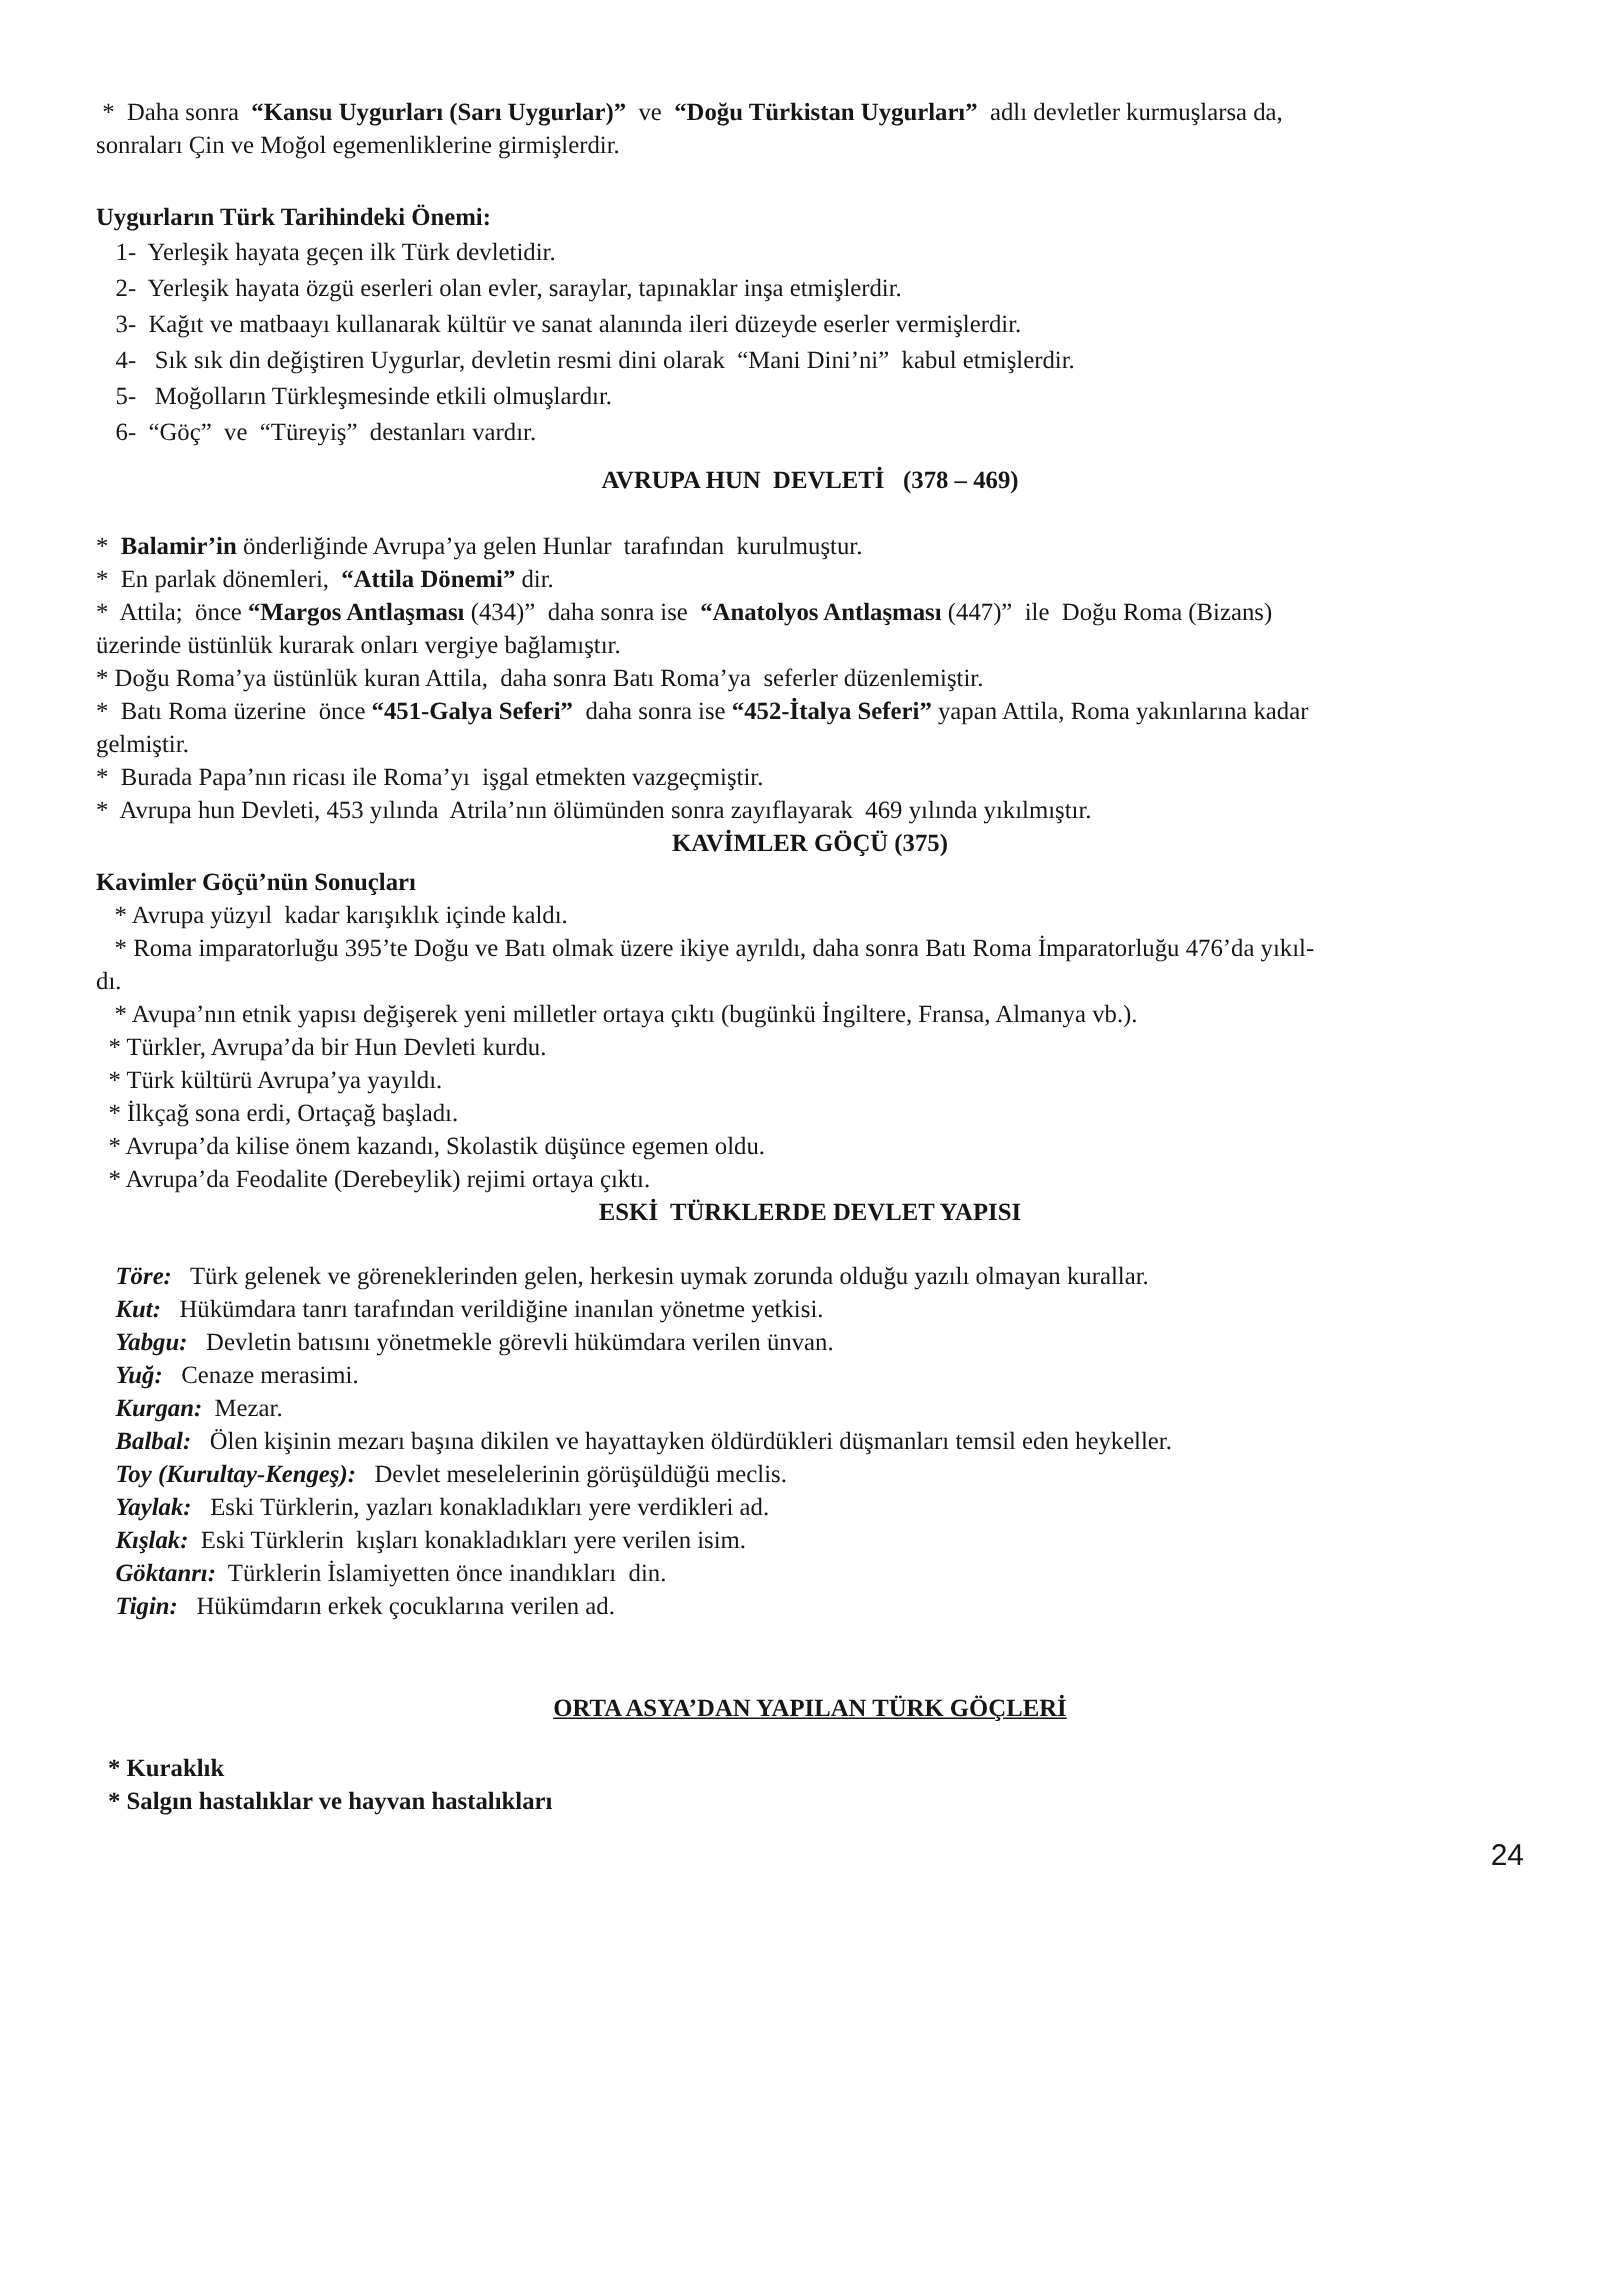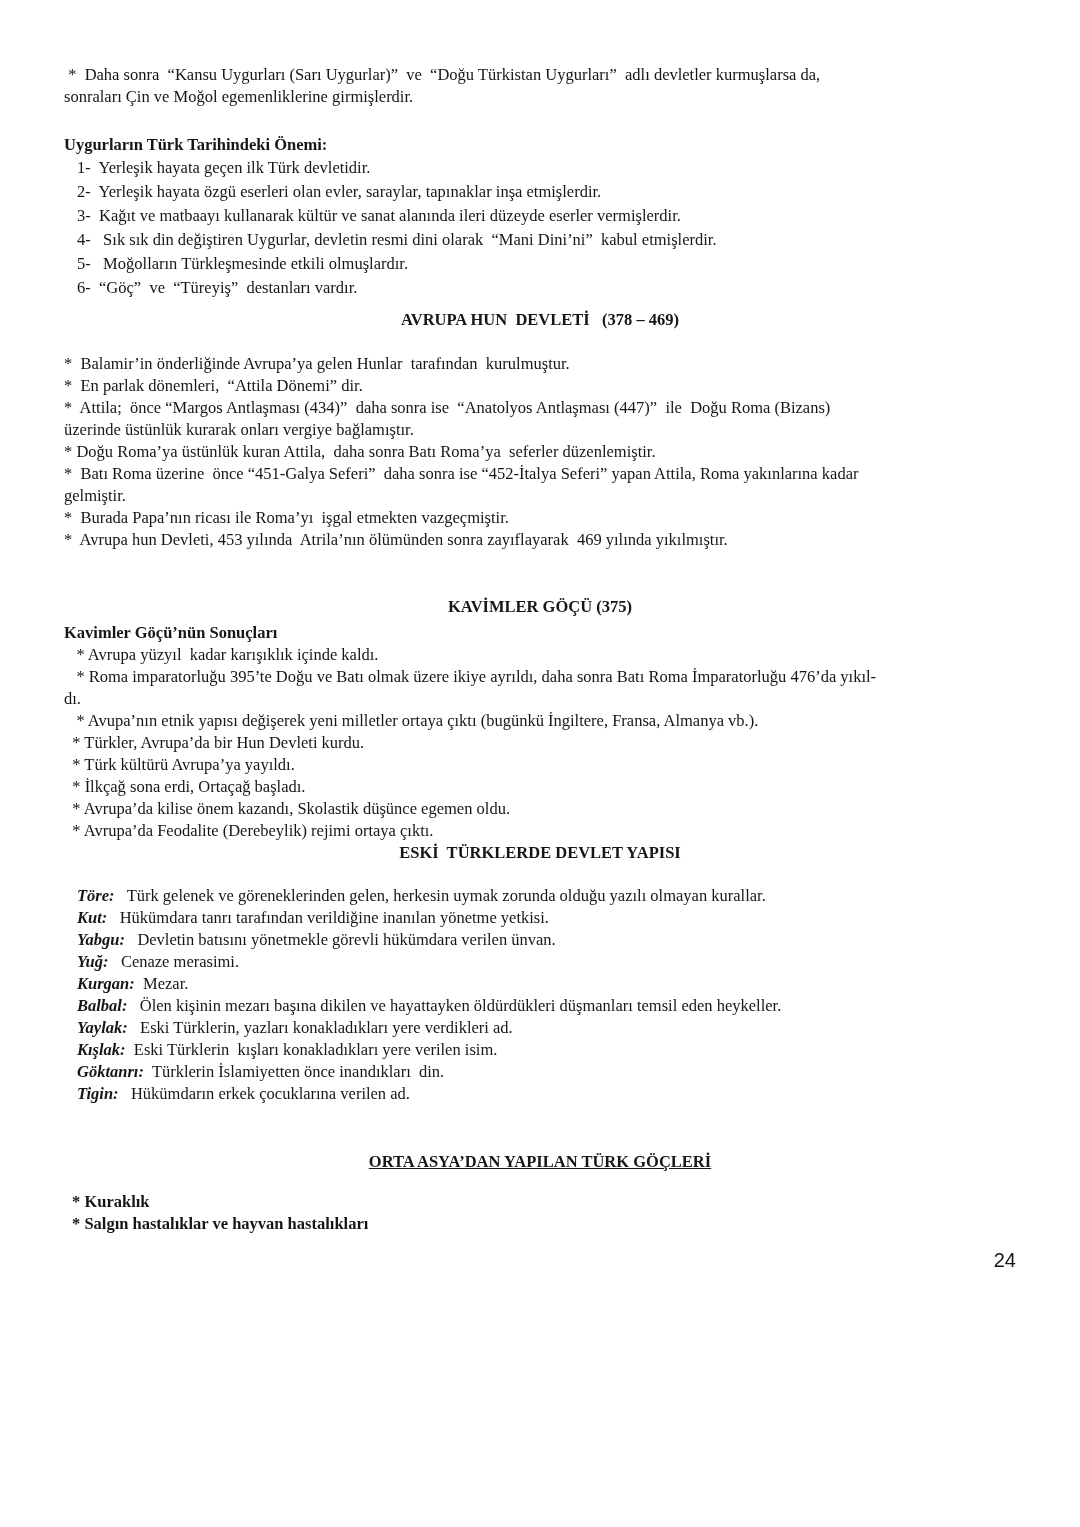--- a/index.html
+++ b/index.html
@@ -6,32 +6,32 @@
   body {
     width: 1080px; height: 1527px;
     background: #ffffff;
     color: #161616;
     font-family: "Liberation Serif", serif;
     font-size: 16.5px;
     overflow: hidden;
   }
   .page { padding: 64px 64px 0 64px; }
   .line { white-space: pre-wrap; line-height: 22px; }
-  .b { font-weight: normal; }
+  .b { font-weight: bold; }
   .center-title {
     text-align: center; font-weight: bold;
     line-height: 22px; white-space: pre-wrap;
   }
   .subheading { font-weight: bold; line-height: 22px; white-space: pre-wrap; }
   #heading-onemi { margin-top: 26px; }
   #list-onemi { padding-left: 13px; }
   #list-onemi .line { line-height: 24px; }
   #title-hun { margin-top: 9px; }
   #hun-lines { margin-top: 22px; }
-  #title-kavimler { margin-top: 45px; }
+  #title-kavimler { }
   #sub-kavimler { margin-top: 4px; }
   #title-devlet { }
   #devlet-terms { margin-top: 21px; padding-left: 13px; }
   .term { font-weight: bold; font-style: italic; }
   #title-orta { margin-top: 46px; text-decoration: underline; }
   #sub-orta { margin-top: 23px; }
   #orta-items { margin-top: 18px; padding-left: 8px; font-weight: bold; }
   #page-number {
     margin-top: 14px; text-align: right;
     font-family: "Liberation Sans", sans-serif;
@@ -91,20 +91,21 @@
 
   <div id="title-devlet" class="center-title">ESKİ  TÜRKLERDE DEVLET YAPISI</div>
 
   <div id="devlet-terms">
     <div class="line"><span class="term">Töre:</span><span>   Türk gelenek ve göreneklerinden gelen, herkesin uymak zorunda olduğu yazılı olmayan kurallar.</span></div>
     <div class="line"><span class="term">Kut:</span><span>   Hükümdara tanrı tarafından verildiğine inanılan yönetme yetkisi.</span></div>
     <div class="line"><span class="term">Yabgu:</span><span>   Devletin batısını yönetmekle görevli hükümdara verilen ünvan.</span></div>
     <div class="line"><span class="term">Yuğ:</span><span>   Cenaze merasimi.</span></div>
     <div class="line"><span class="term">Kurgan:</span><span>  Mezar.</span></div>
     <div class="line"><span class="term">Balbal:</span><span>   Ölen kişinin mezarı başına dikilen ve hayattayken öldürdükleri düşmanları temsil eden heykeller.</span></div>
+    <div class="line"><span class="term">Toy (Kurultay-Kengeş):</span><span>   Devlet meselelerinin görüşüldüğü meclis.</span></div>
     <div class="line"><span class="term">Yaylak:</span><span>   Eski Türklerin, yazları konakladıkları yere verdikleri ad.</span></div>
     <div class="line"><span class="term">Kışlak:</span><span>  Eski Türklerin  kışları konakladıkları yere verilen isim.</span></div>
     <div class="line"><span class="term">Göktanrı:</span><span>  Türklerin İslamiyetten önce inandıkları  din.</span></div>
     <div class="line"><span class="term">Tigin:</span><span>   Hükümdarın erkek çocuklarına verilen ad.</span></div>
   </div>
 
   <div id="title-orta" class="center-title">ORTA ASYA’DAN YAPILAN TÜRK GÖÇLERİ</div>
 
 
   <div id="orta-items">

